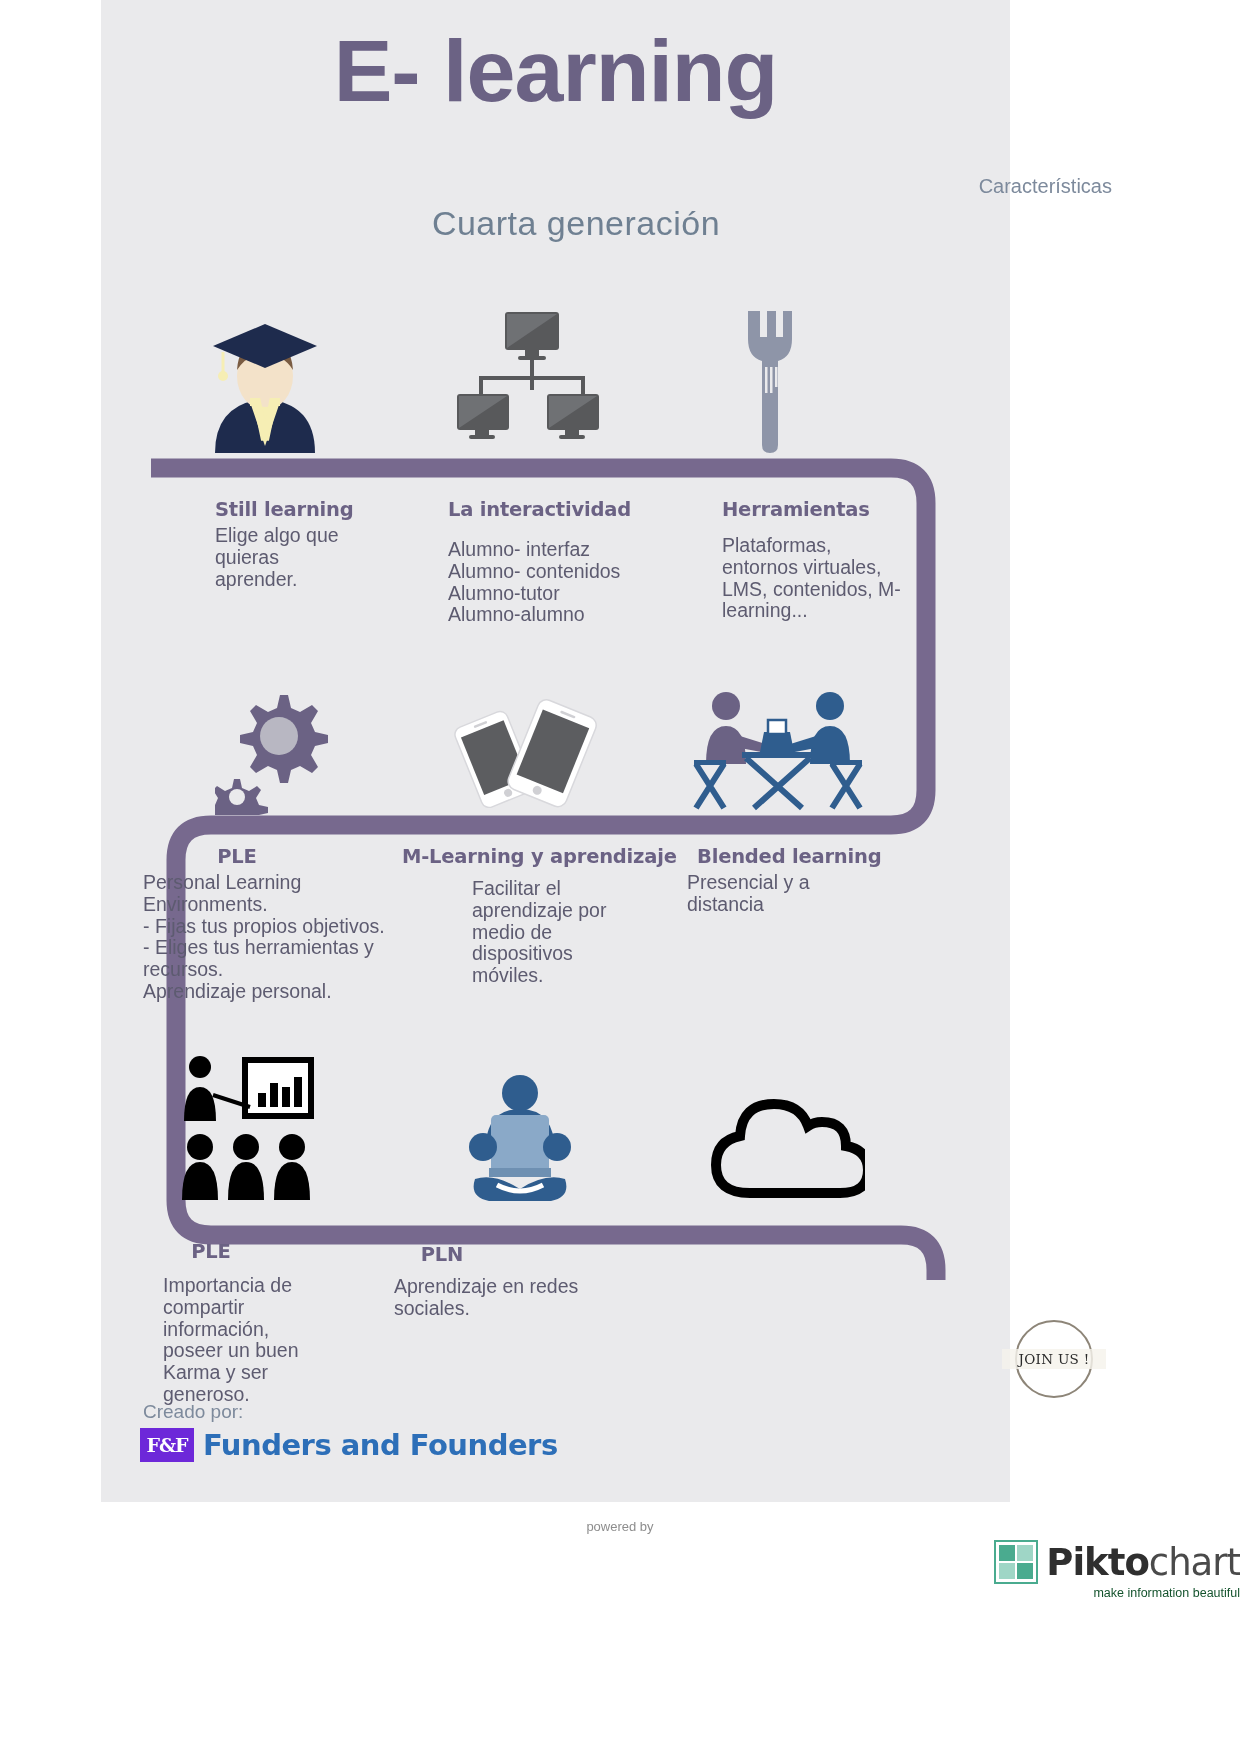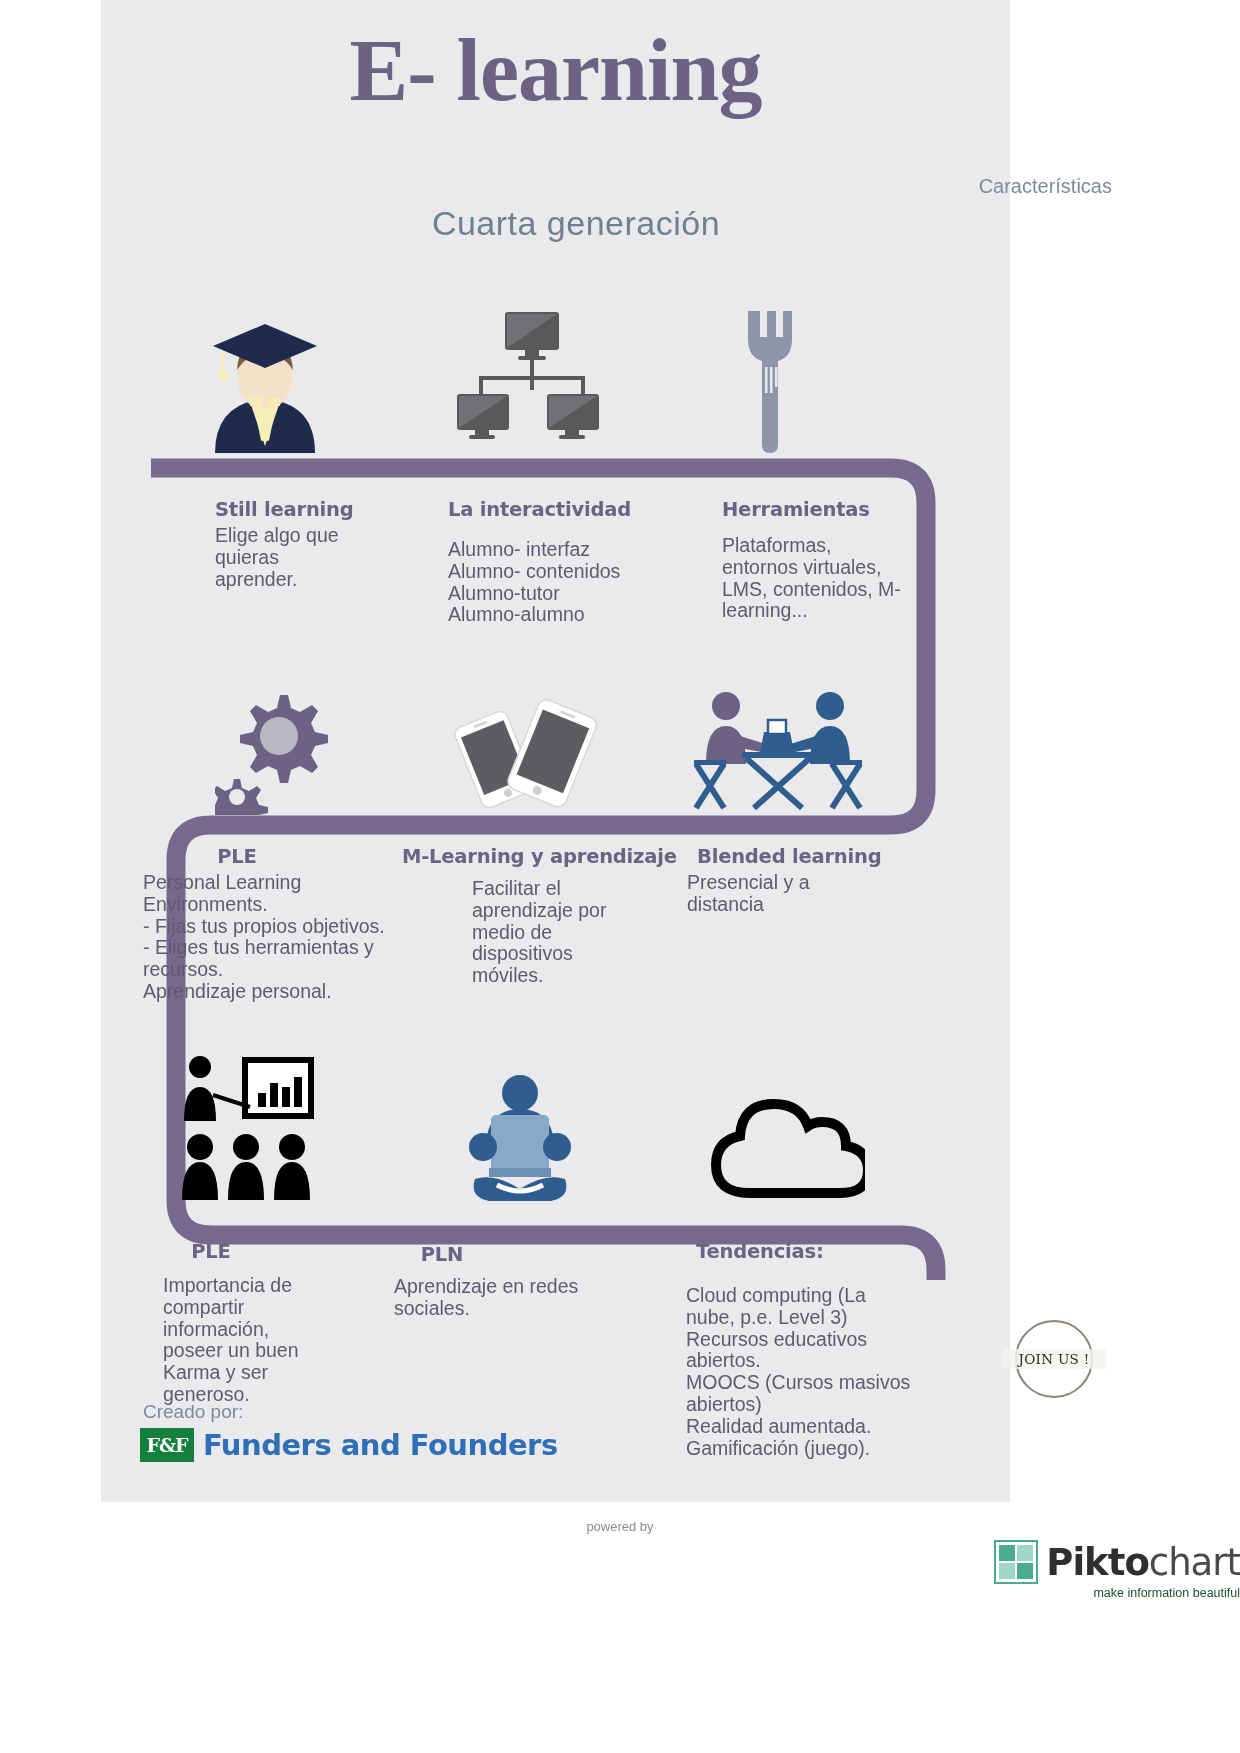--- a/index.html
+++ b/index.html
@@ -20,21 +20,21 @@
     left: 101px; top: 0; width: 909px; height: 1502px;
     background: #eaeaec;
   }
 
   
   .title {
     position: absolute; left: 101px; top: 20px; width: 909px;
     text-align: center;
     font-size: 88px; font-weight: bold; letter-spacing: -1px;
     color: #6b6284;
-    font-family: Liberation Serif, serif;
+    font-family: Liberation Sans, sans-serif;
   }
   .caracteristicas {
     position: absolute; right: 128px; top: 175px;
     font-size: 20px; color: #7d8a9c;
     font-family: "Liberation Sans", sans-serif;
   }
   .subtitle {
     position: absolute; left: 101px; top: 204px; width: 909px;
     text-align: center;
     font-size: 34px; color: #6f8092;
@@ -65,21 +65,21 @@
   
   .creado {
     position: absolute; left: 143px; top: 1401px;
     font-size: 19px; color: #7d8a9c;
   }
   .ff-logo {
     position: absolute; left: 140px; top: 1428px;
     display: flex; align-items: center; gap: 9px;
   }
   .ff-badge {
-    width: 54px; height: 34px; background: #15803d;
+    width: 54px; height: 34px; background: #6d28d9;
     display: flex; align-items: center; justify-content: center;
     color: #ffffff; font-weight: bold; font-size: 19px;
     font-family: "DejaVu Serif", serif;
     letter-spacing: -1px;
     position: relative;
   }
   .ff-text {
     font-size: 29px; font-weight: bold; color: #2d6fb8;
     font-family: "DejaVu Sans", sans-serif; letter-spacing: -.5px;
   }
@@ -319,31 +319,20 @@
 información,
 poseer un buen
 Karma y ser
 generoso.</div>
   </div>
   <div class="col" style="left:394px; top:1243px; width:260px;">
     <div class="heading h-center" style="width:96px;">PLN</div>
     <div class="body" style="margin-top:10px;">Aprendizaje en redes
 sociales.</div>
   </div>
-  <div class="col" style="left:696px; top:1240px; width:260px;">
-    <div class="heading">Tendencias:</div>
-    <div class="body" style="margin-top:22px; margin-left:-10px;">Cloud computing (La
-nube, p.e. Level 3)
-Recursos educativos
-abiertos.
-MOOCS (Cursos masivos
-abiertos)
-Realidad aumentada.
-Gamificación (juego).</div>
-  </div>
 
   <div class="creado">Creado por:</div>
 
   <div class="ff-logo">
     <div class="ff-badge">F&amp;F</div>
     <div class="ff-text">Funders and Founders</div>
   </div>
 
   <div class="joinus">
     <div class="joinus-inner">JOIN US !</div>

